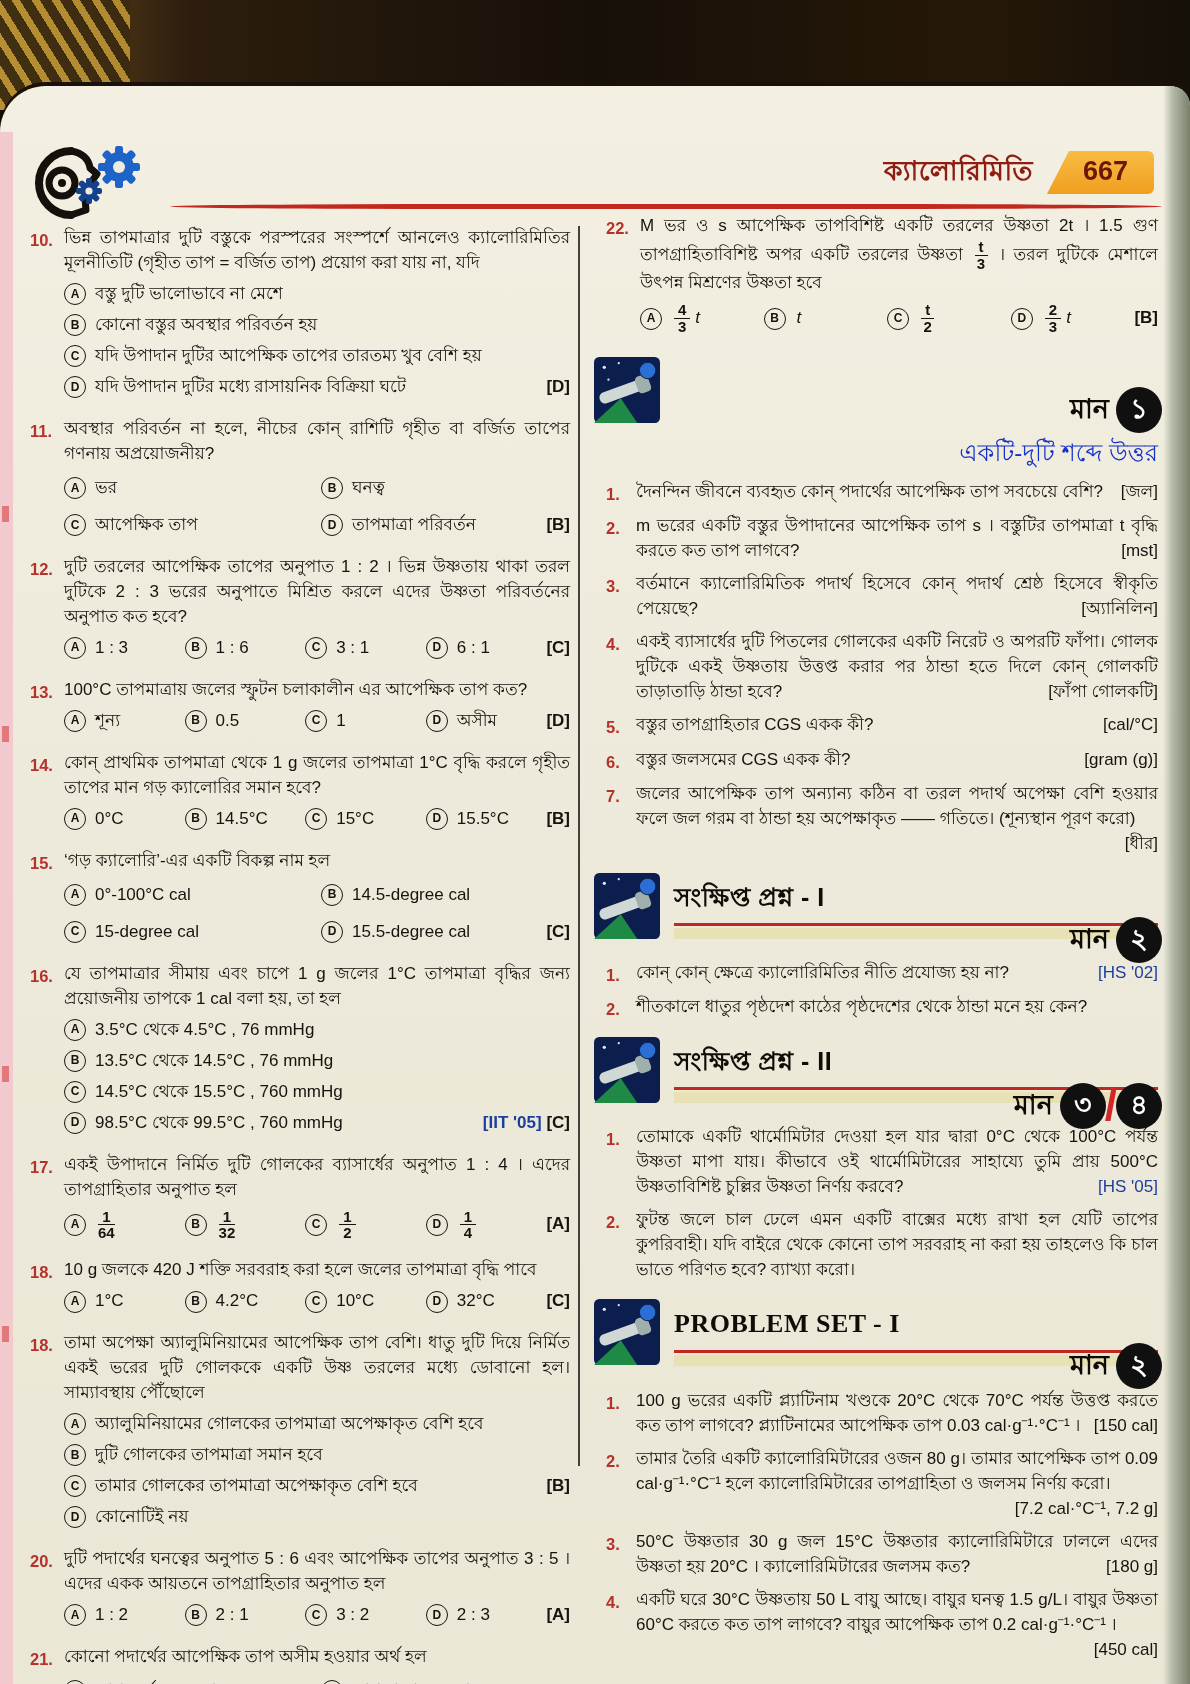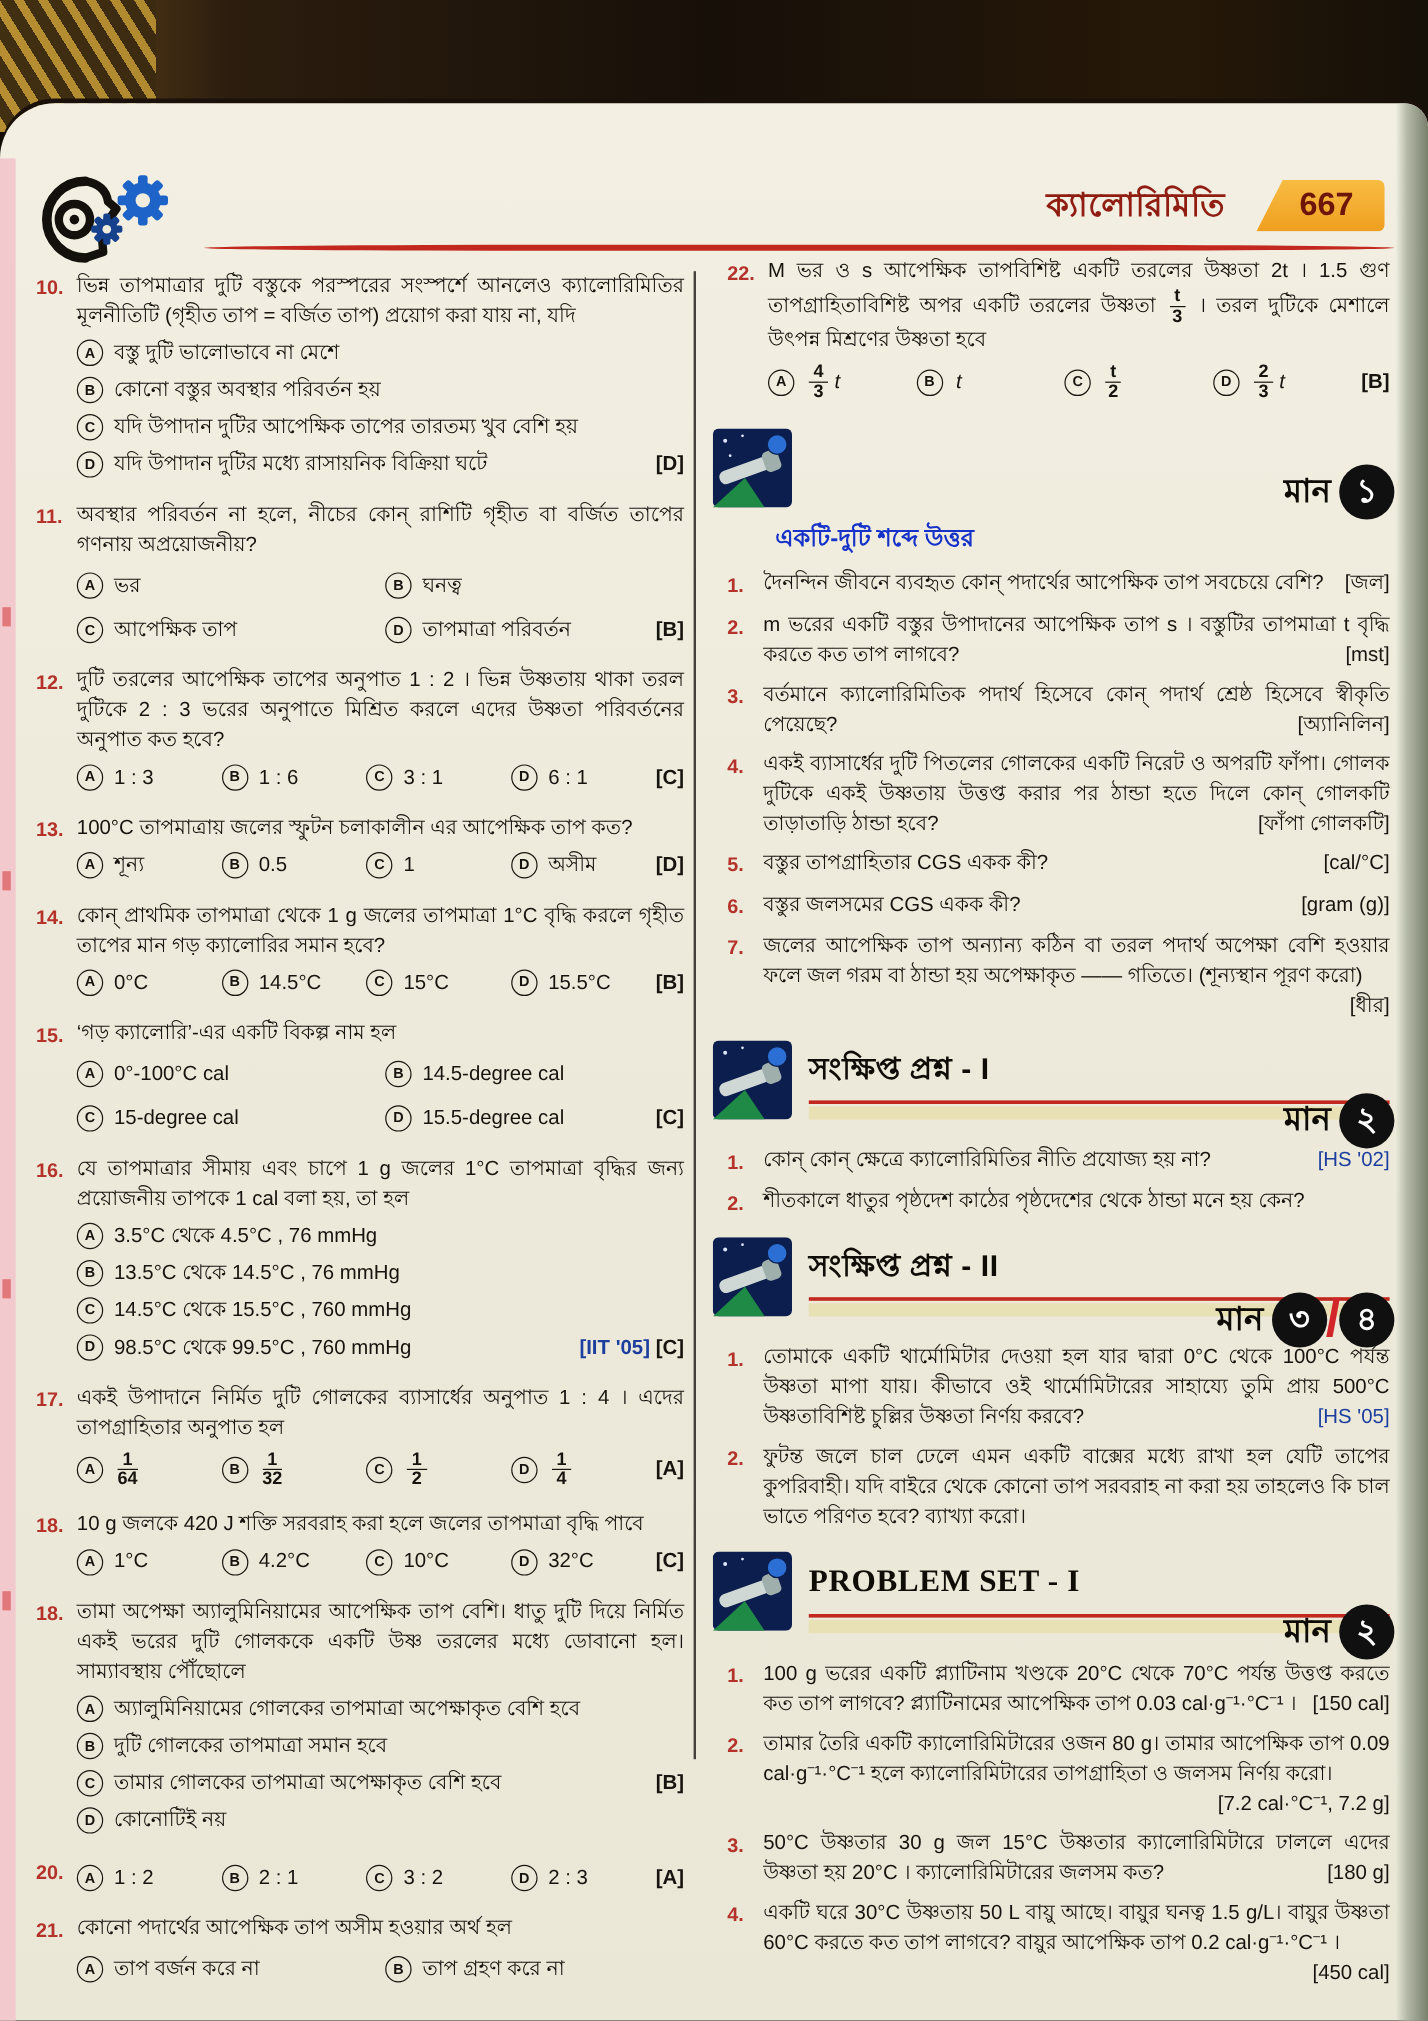--- a/index.html
+++ b/index.html
@@ -14,21 +14,21 @@
   .page{position:absolute;left:0;right:0;top:86px;bottom:0;
     background:linear-gradient(180deg,#f3f0e3 0%,#edeadb 45%,#eae7d7 100%);
     border-radius:46px 20px 0 0;box-shadow:0 -4px 0 #1a120a}
   .pink-strip{position:absolute;left:0;top:46px;bottom:0;width:13px;background:#f2c9cd}
   .margin-mark{position:absolute;left:2px;width:7px;height:16px;background:#d8555a;opacity:.7}
   .right-edge{position:absolute;right:0;top:0;bottom:0;width:27px;border-radius:0 20px 0 0;
     background:linear-gradient(90deg,rgba(160,165,145,0) 0%,#b4baa7 35%,#78806c 100%)}
 
   .logo{position:absolute;left:24px;top:52px}
   .header-line{position:absolute;left:170px;right:28px;top:118px;height:5px;background:#c3281e;border-radius:60%/100%}
-  .chapter-wrap{position:absolute;top:64px;right:36px;display:flex;align-items:flex-start;gap:26px}
+  .chapter-wrap{position:absolute;top:64px;right:36px;display:flex;align-items:center;gap:14px}
   .chapter{font-weight:bold;font-size:27px;color:#8f1d12;letter-spacing:.5px}
   .pagenum{background:linear-gradient(180deg,#f8bc42,#ef9f20);color:#6d1507;font-weight:bold;
     font-size:27px;padding:5px 26px 7px 36px;clip-path:polygon(22px 0,100% 0,100% 100%,0 100%);
     border-radius:0 6px 6px 0}
 
   .divider{position:absolute;left:578px;top:140px;height:1240px;width:2px;background:#45413a}
 
   .col{position:absolute;font-size:17px;line-height:1.47;text-align:justify}
   .col.left{left:30px;top:140px;width:540px}
   .col.right{left:606px;top:128px;width:552px}
@@ -61,21 +61,21 @@
   .sec-main{flex:1;padding-top:6px}
   .sec-title{font-weight:bold;font-size:25px;color:#100d08;letter-spacing:.5px}
   .sec-title.serif{font-family:"Liberation Serif",serif;font-size:26px}
   .rule-red{height:3px;background:#c3281e;margin-top:7px}
   .rule-tan{height:11px;background:#e7dfae;margin-top:2px;opacity:.85}
   .marks{position:absolute;right:-4px;top:30px;display:flex;align-items:center;gap:7px;background:transparent}
   .marks-label{font-weight:bold;font-size:27px;color:#0e0b07}
   .mcirc{display:inline-flex;align-items:center;justify-content:center;width:46px;height:46px;
     background:#101010;color:#fff;border-radius:50%;font-size:27px;font-weight:bold}
   .mslash{color:#d3262a;font-size:44px;font-weight:bold;margin:0 -8px;z-index:1}
-  .sec-caption{text-align:left;color:#1632c8;font-weight:bold;font-size:20px;margin:2px 0 10px 40px}
+  .sec-caption{text-align:right;color:#1632c8;font-weight:normal;font-size:24px;margin:2px 0 10px 40px}
   .sec-qs{margin-top:8px}
   .sq{display:flex;margin-bottom:8px}
   .sq .qno{width:30px}
   .sqtext{margin:0;flex:1;min-width:0}
 </style>
 </head>
 <body>
 
 <div class="topband"></div>
 
@@ -387,20 +387,21 @@
         <div class="orow">
             <span class="circ">D</span>
             <span>কোনোটিই নয়</span>
           </div>
       </div>
     </div>
 
     <div class="q">
       <span class="qno">20.</span>
       <div class="qbody">
+        <p class="qtext">দুটি পদার্থের ঘনত্বের অনুপাত 5 : 6 এবং আপেক্ষিক তাপের অনুপাত 3 : 5 । এদের একক আয়তনে তাপগ্রাহিতার অনুপাত হল</p>
         <div class="row4">
           <span class="opt">
               <span class="circ">A</span>
               <span>1 : 2</span>
             </span>
           <span class="opt">
               <span class="circ">B</span>
               <span>2 : 1</span>
             </span>
           <span class="opt">

